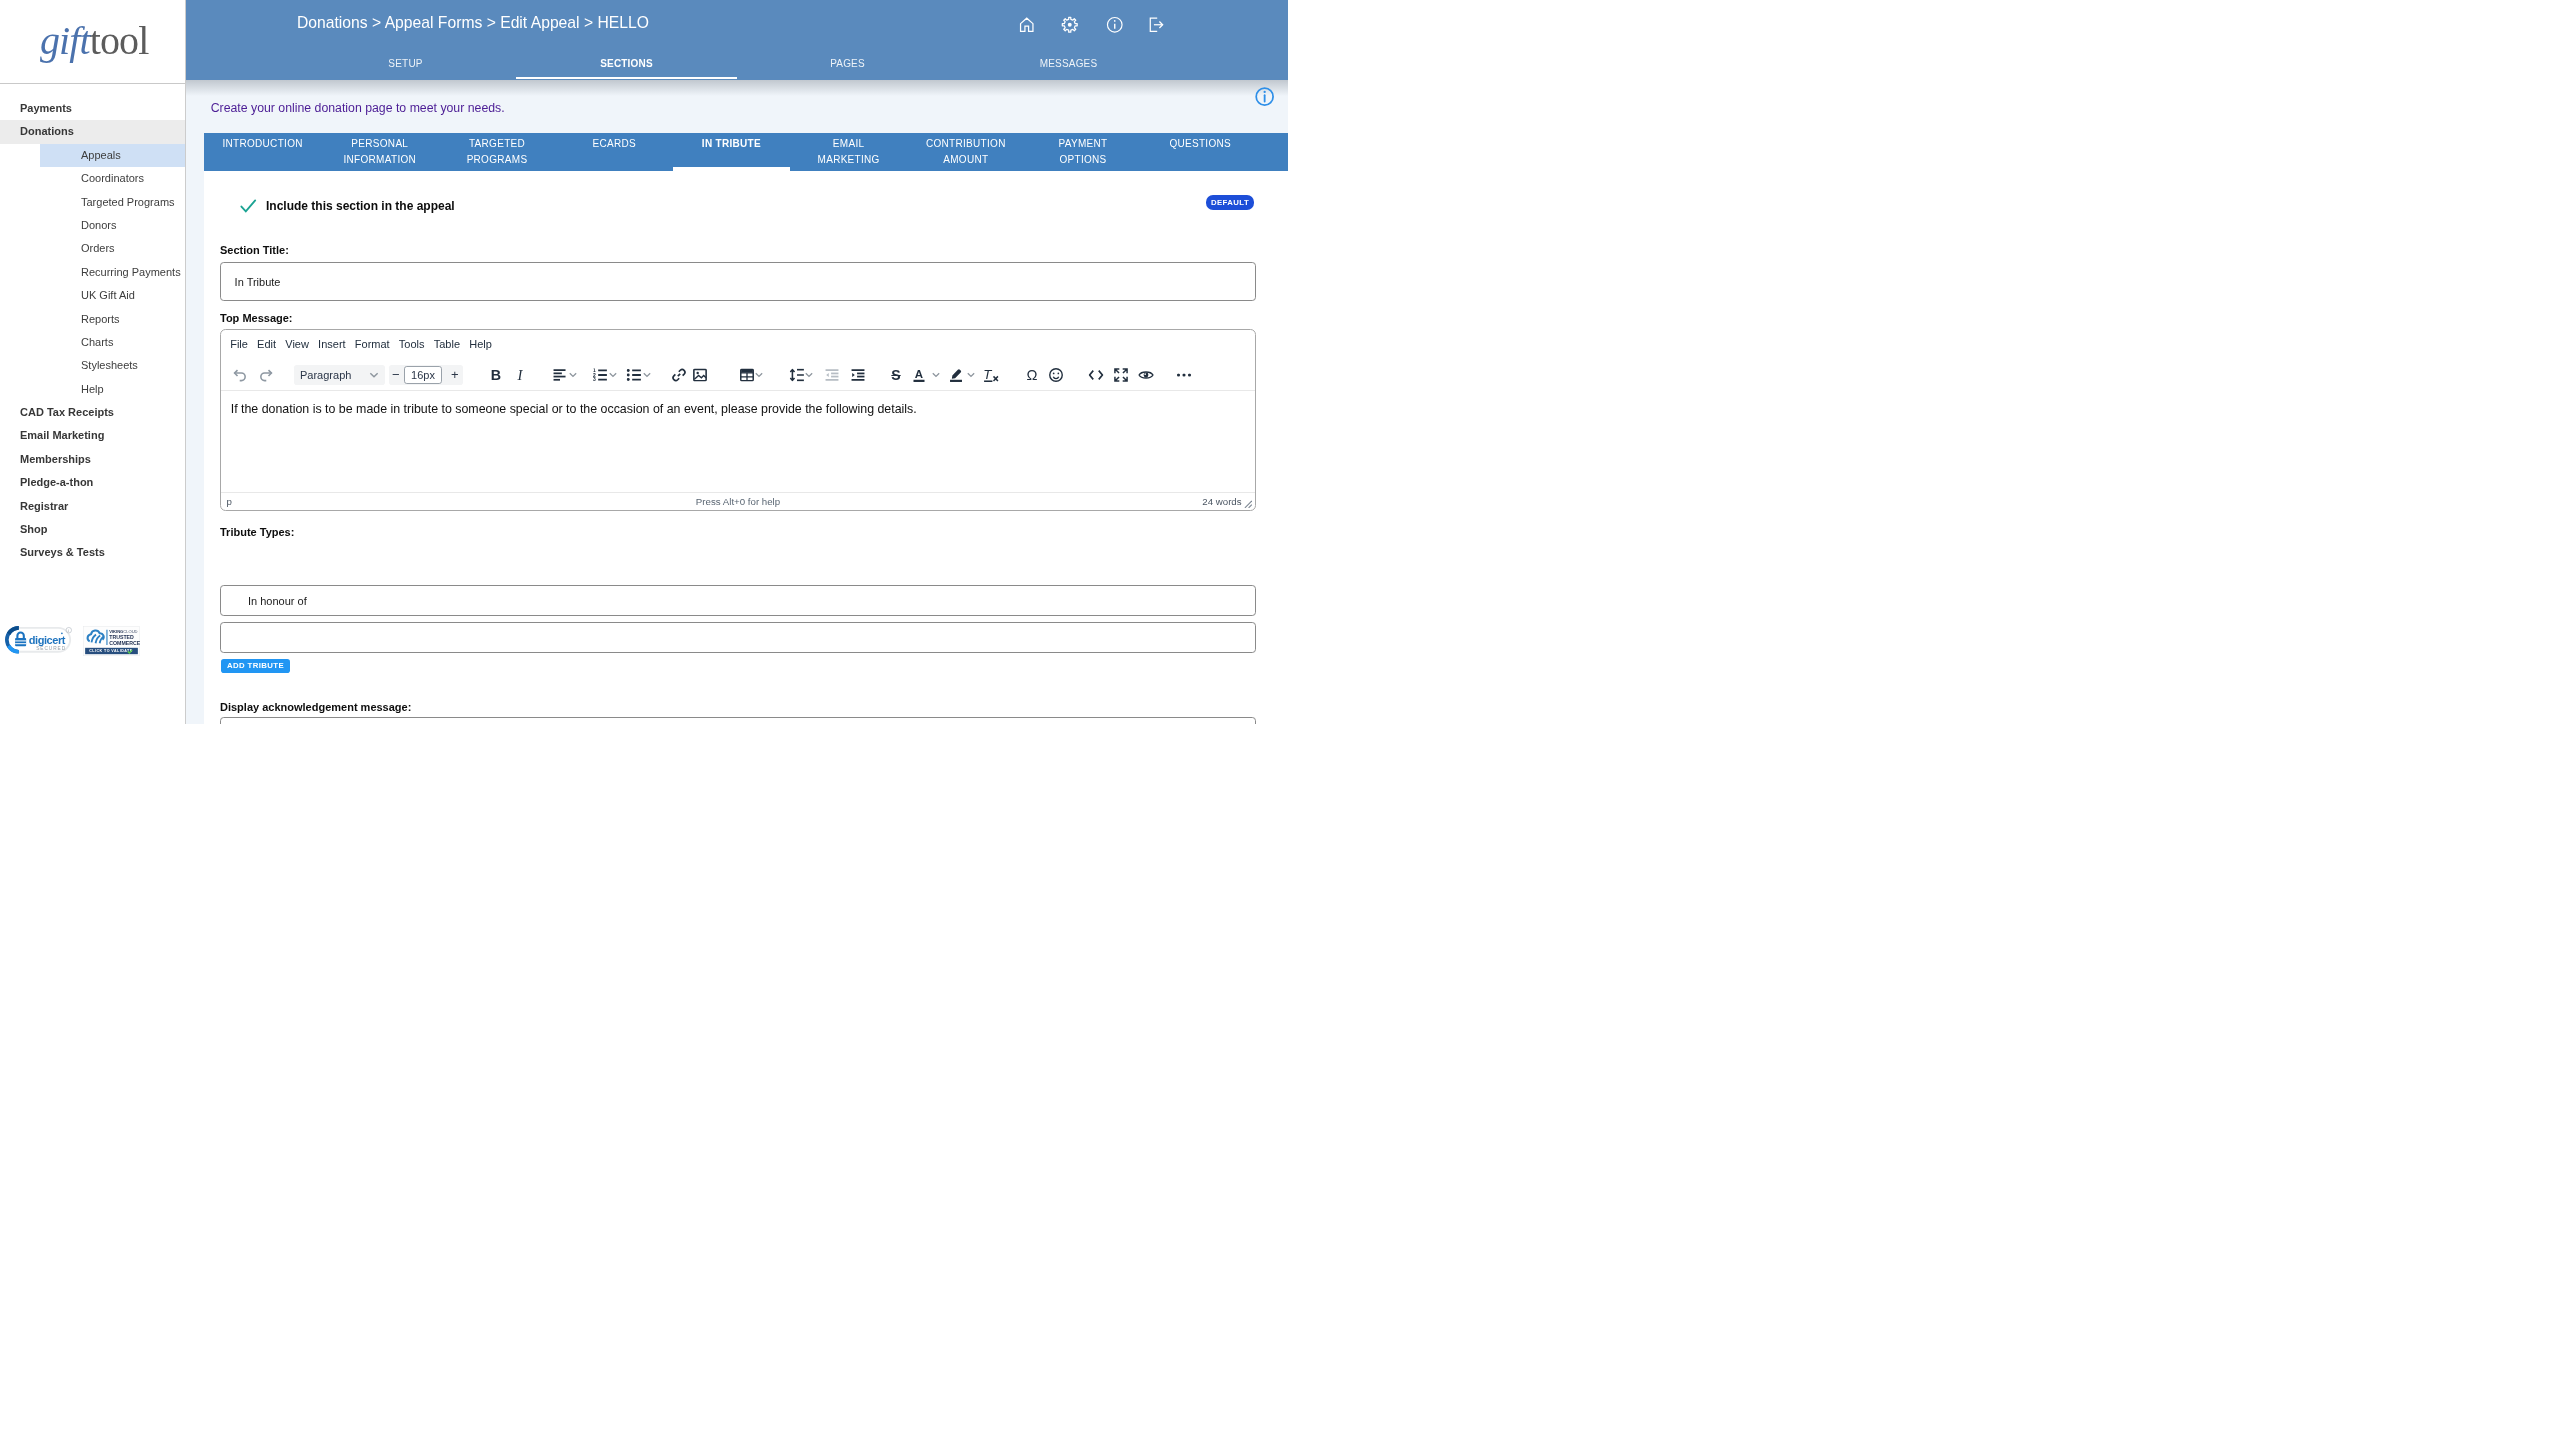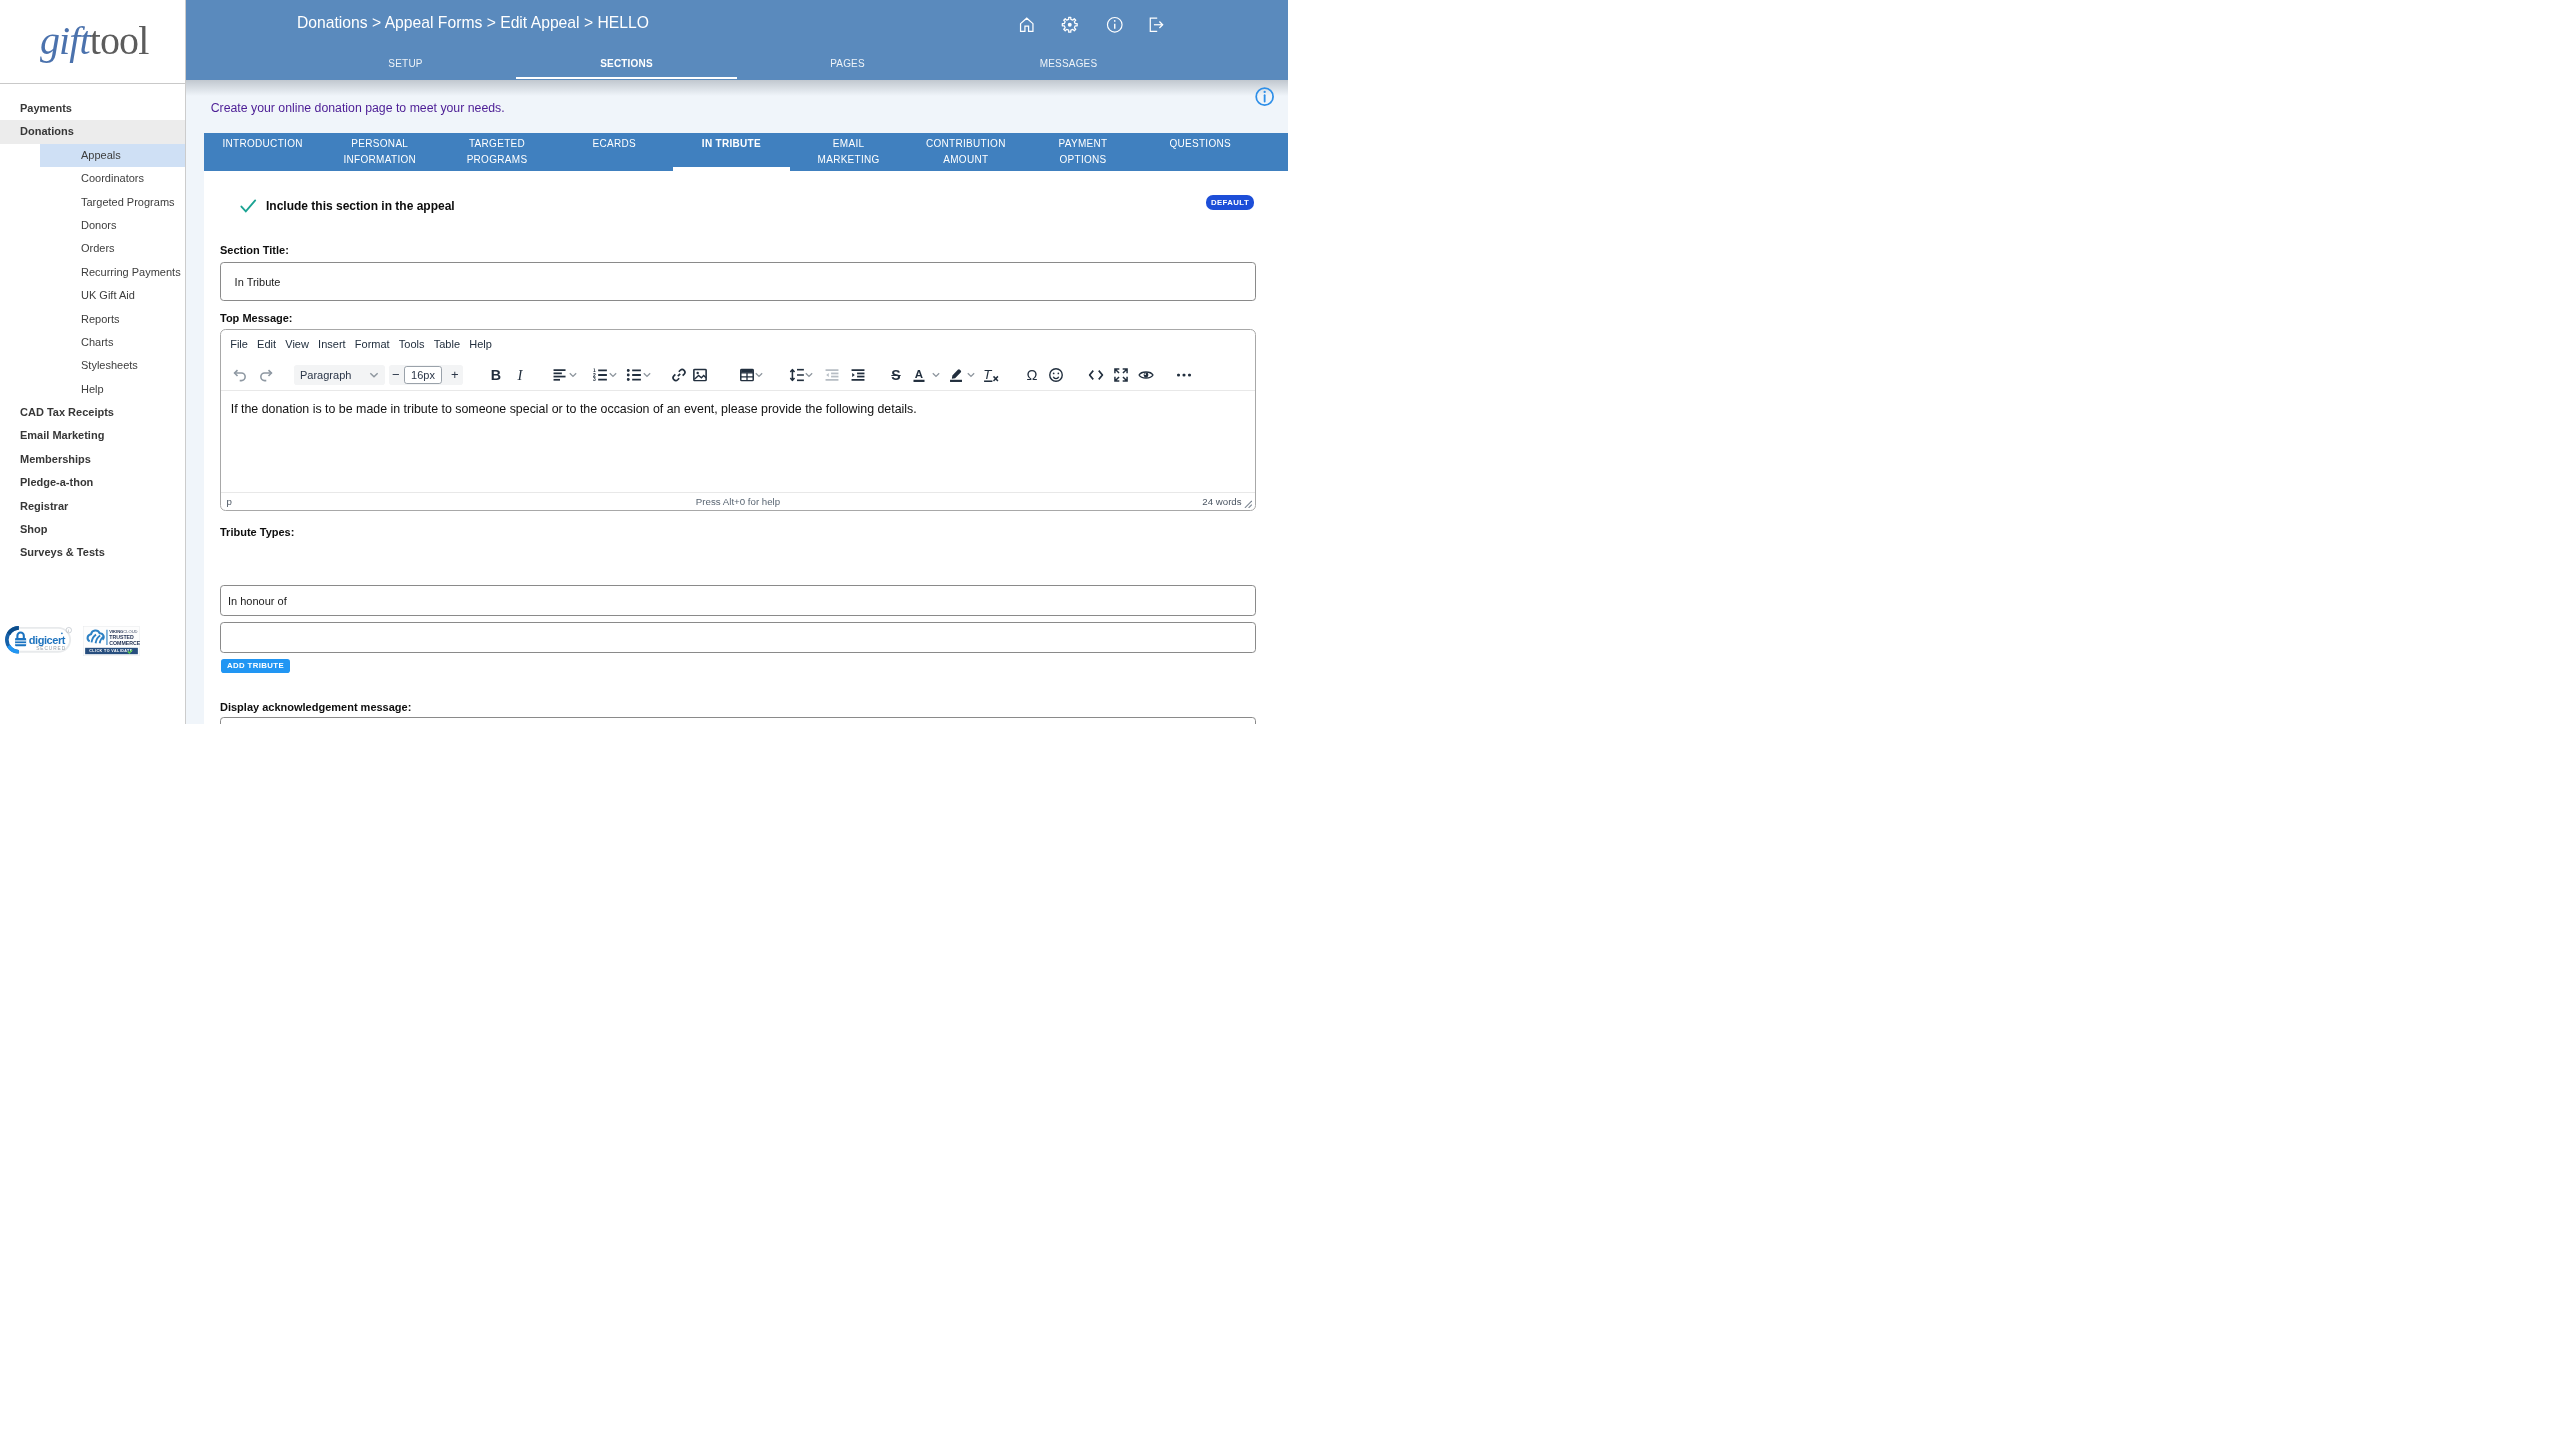--- a/index.html
+++ b/index.html
@@ -375,21 +375,21 @@
             <span class="hint">Press Alt+0 for help</span>
             <span class="wc">24 words</span>
           <svg style="position:absolute; right:2.8px; bottom:3.2px;" width="8.3" height="8.3" viewBox="0 0 9 9" stroke="#7b8591" stroke-width="1.2">
               <line x1="1" y1="8.5" x2="8.5" y2="1"></line>
               <line x1="5" y1="8.5" x2="8.5" y2="5"></line>
             </svg>
         </div>
       </div>
 
       <div class="lbl" style="top:393px;">Tribute Types:</div>
-      <div class="inp" style="top:452px; height:31px; padding-left:7px;">In honour of</div>
+      <div class="inp" style="top:452px; height:31px; padding-left:27px;">In honour of</div>
       <div class="inp" style="top:489px; height:31px; padding-left:10.4px;"></div>
       <div id="addbtn">ADD TRIBUTE</div>
 
       <div class="lbl" style="top:568px;">Display acknowledgement message:</div>
       <div class="inp" style="top:584px; height:39px;"></div>
     </div>
   </div>
 </div>
 
 

